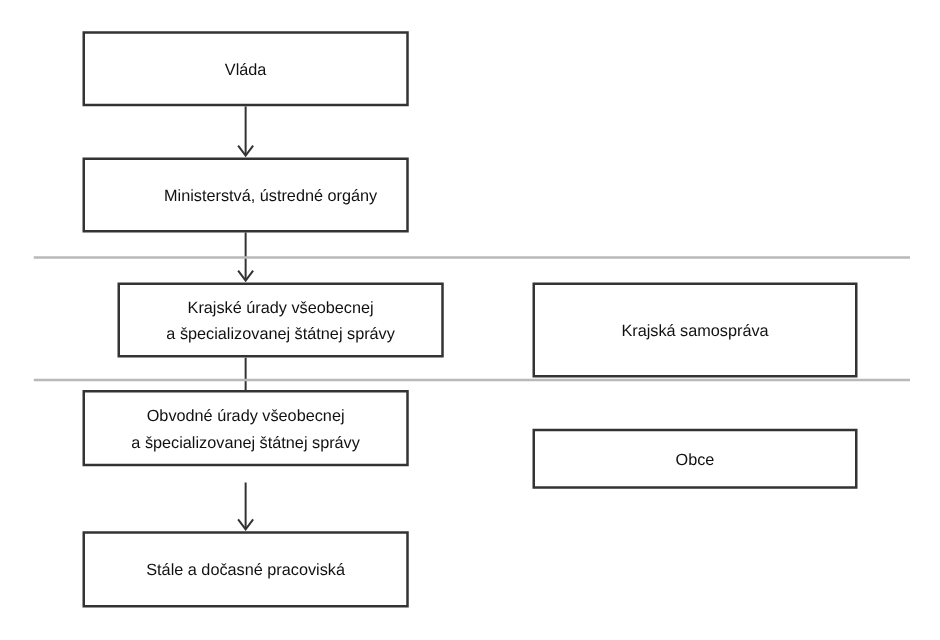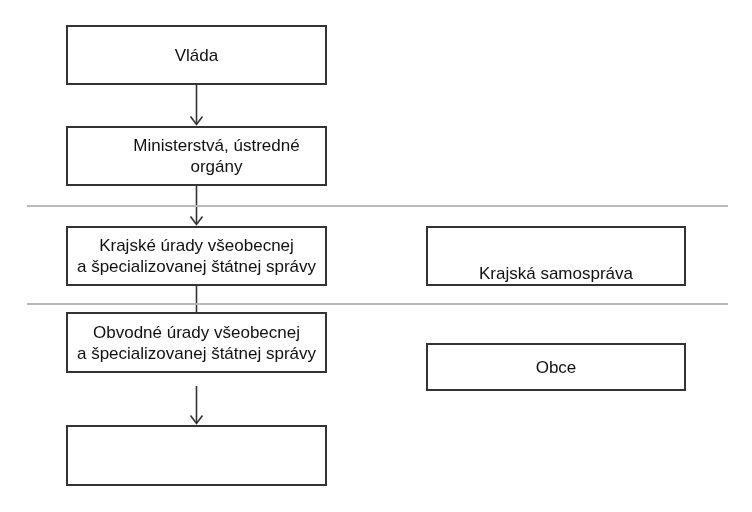--- a/index.html
+++ b/index.html
@@ -31,21 +31,21 @@
   .node {
     position: absolute;
     box-sizing: border-box;
     border: 2px solid #333333;
     background: #ffffff;
     display: flex;
     flex-direction: column;
     align-items: center;
     justify-content: center;
     text-align: center;
-    font-size: 17px;
+    font-size: 13px;
     line-height: 21px;
     color: #111111;
   }
   .node span { display: block; }
   .col-left  { left: 66px;  width: 261px; }
   .col-right { left: 426px; width: 260px; }
 </style>
 </head>
 <body>
 
@@ -74,34 +74,35 @@
   <div class="divider" style="top:303px;"></div>
 
   <div class="node col-left" style="top:25px; height:60px;">
     <span>Vláda</span>
   </div>
 
   <div class="node col-left" style="top:126px; height:60px;padding-left:40px;">
     <span>Ministerstvá, ústredné orgány</span>
   </div>
 
-  <div class="node col-left" style="top:226px; height:60px;">
+  <div class="node col-left" style="top:226px; height:60px;margin-left:28px;">
     <span>Krajské úrady všeobecnej</span>
     <span>a špecializovanej štátnej správy</span>
   </div>
 
   <div class="node col-left" style="top:312px; height:61px;">
     <span>Obvodné úrady všeobecnej</span>
     <span>a špecializovanej štátnej správy</span>
   </div>
 
   <div class="node col-left" style="top:425px; height:61px;">
+    <span>Stále a dočasné pracoviská</span>
   </div>
 
-  <div class="node col-right" style="top:226px; height:60px;justify-content:flex-end;">
+  <div class="node col-right" style="top:226px; height:76px;">
     <span>Krajská samospráva</span>
   </div>
 
   <div class="node col-right" style="top:343px; height:48px;">
     <span>Obce</span>
   </div>
 
 </div>
 
 </body></html>

